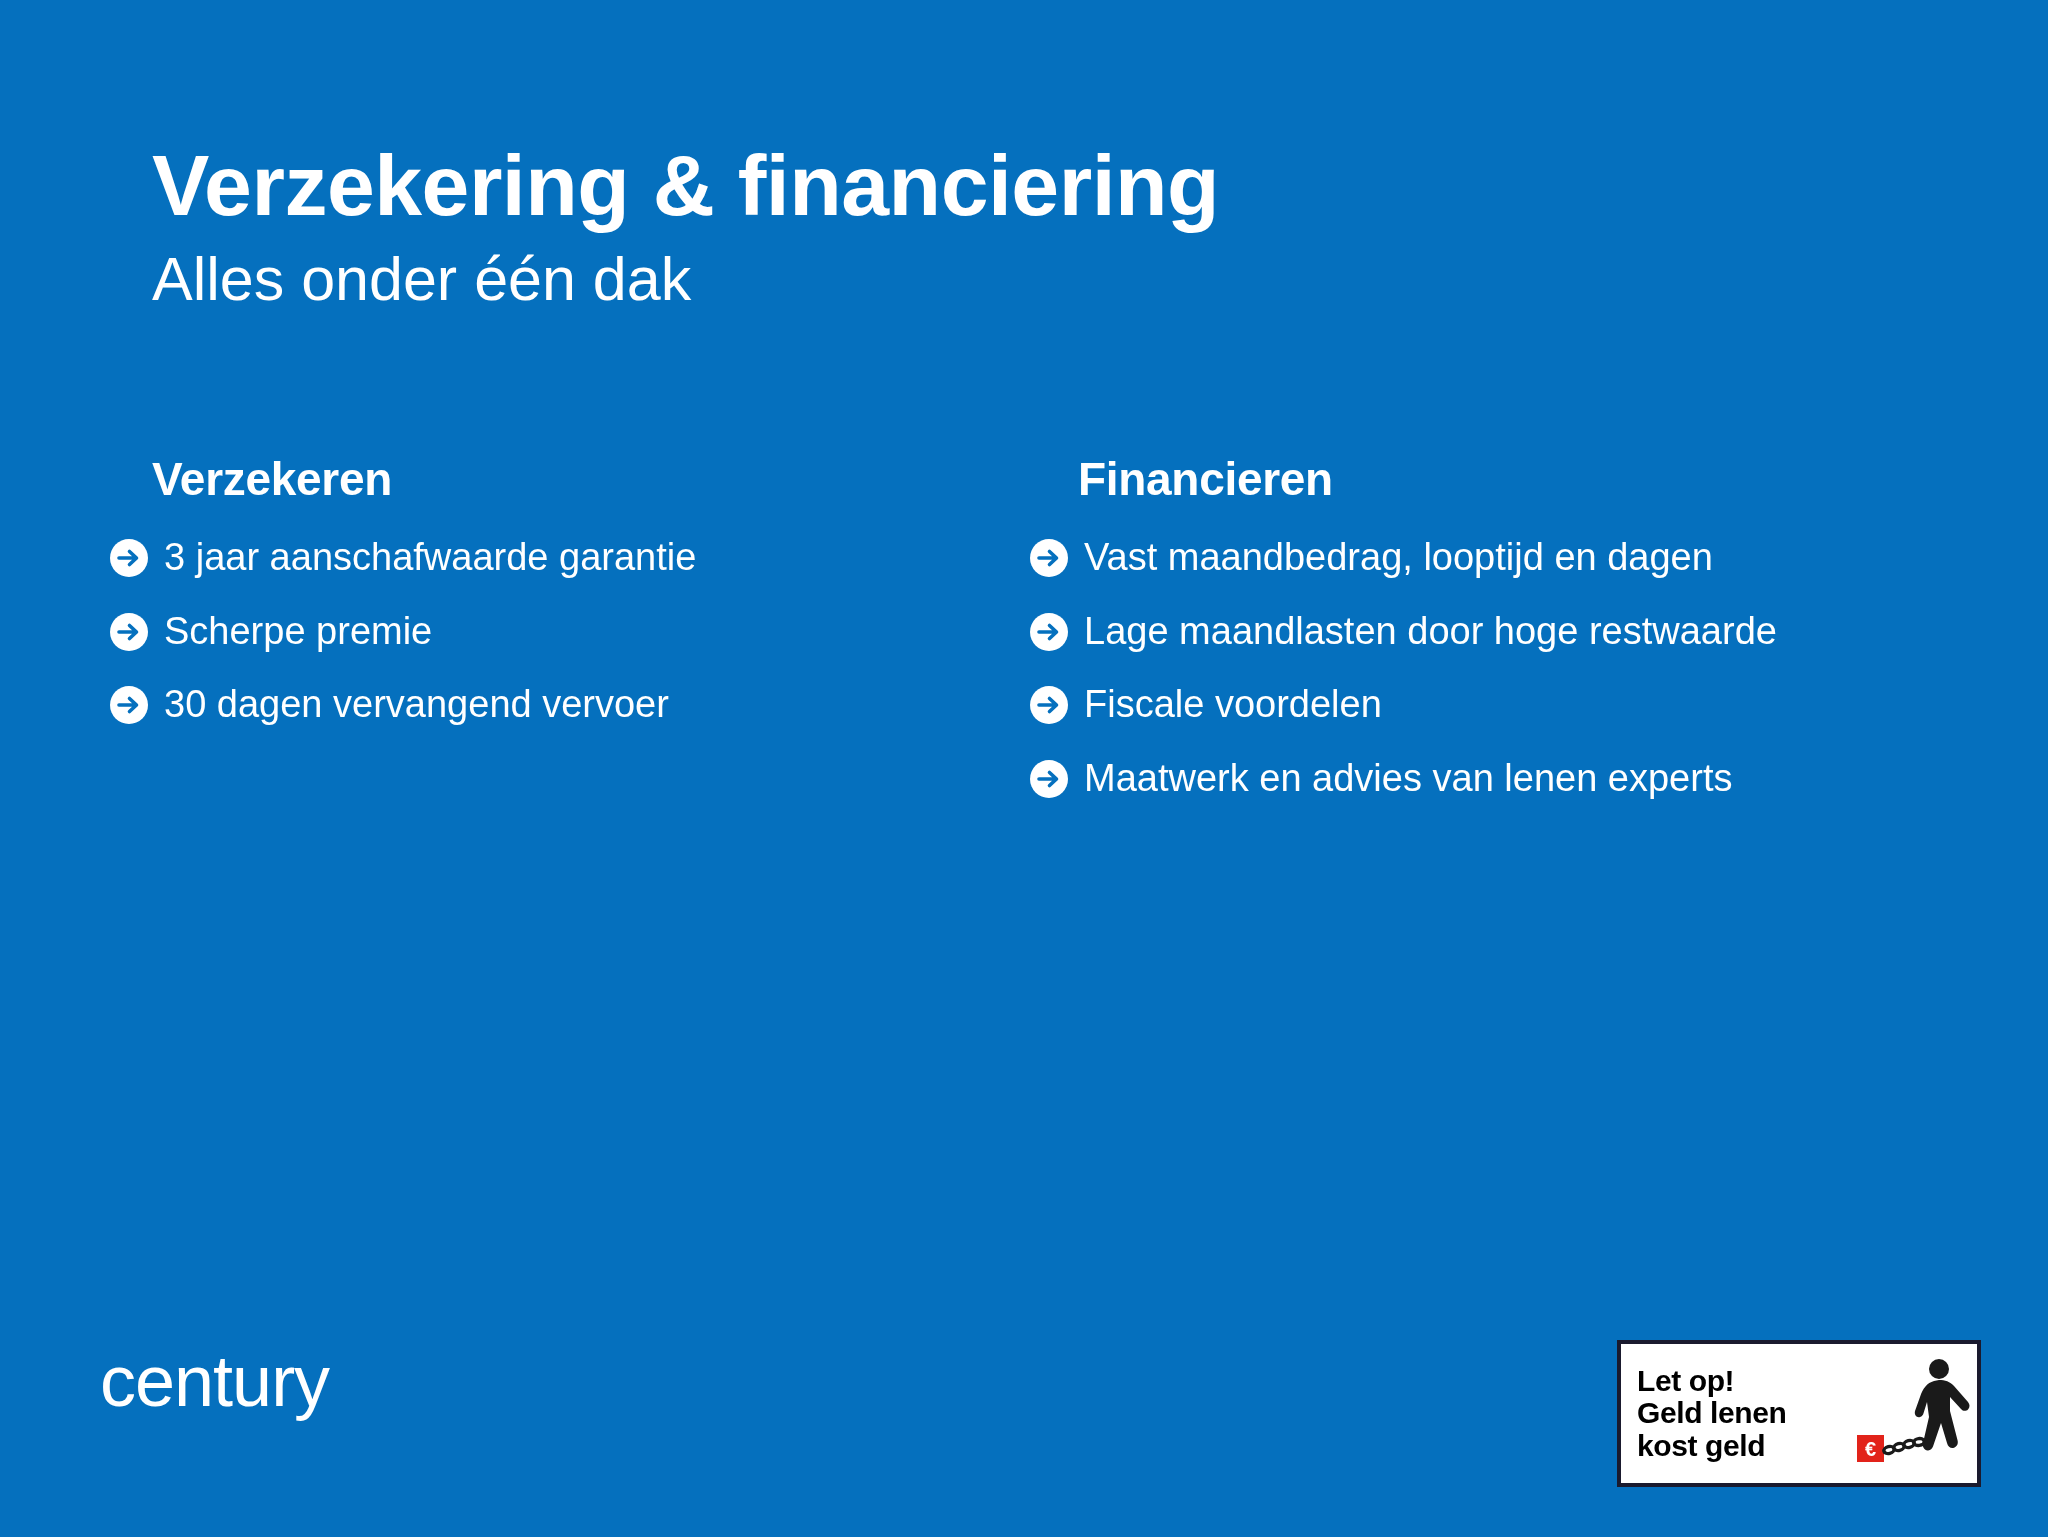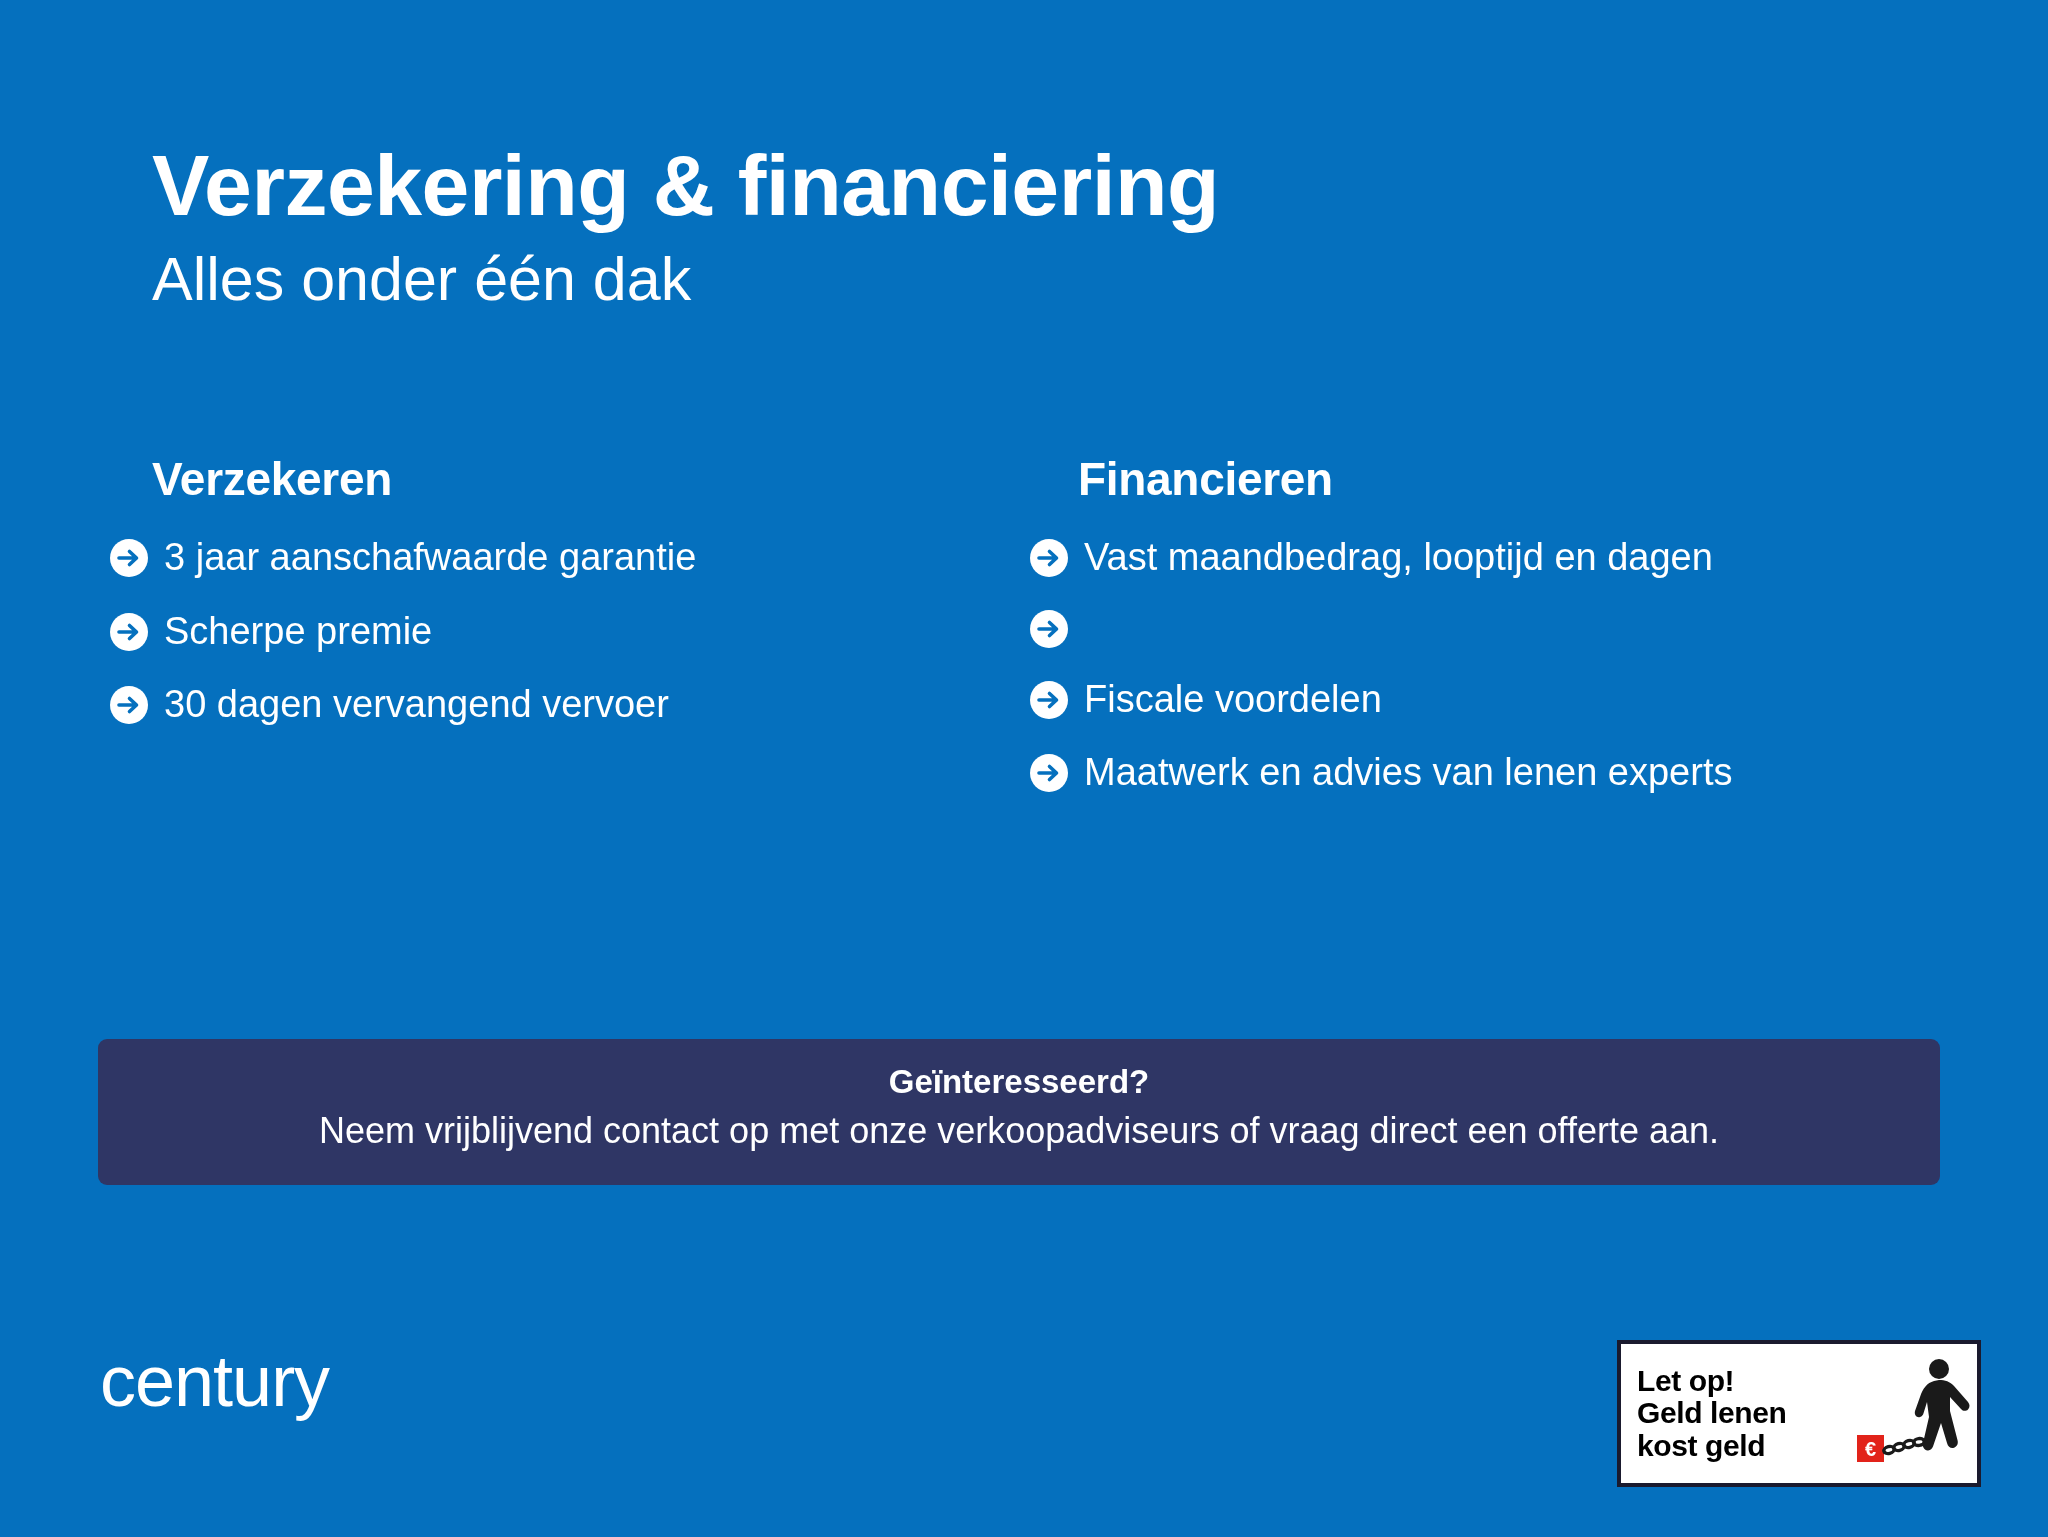--- a/index.html
+++ b/index.html
@@ -231,20 +231,21 @@
           </span>
           <span class="bullet-text">Vast maandbedrag, looptijd en dagen</span>
         </li>
         <li class="bullet">
           <span class="arrow-icon">
             <svg viewBox="0 0 38 38" width="38" height="38" aria-hidden="true">
               <circle cx="19" cy="19" r="19" fill="#ffffff"></circle>
               <path d="M9 19 h16 M19.5 12.5 L26.5 19 L19.5 25.5" fill="none" stroke="#0570be" stroke-width="3.6" stroke-linecap="round" stroke-linejoin="round"></path>
             </svg>
           </span>
+          <span class="bullet-text">Lage maandlasten door hoge restwaarde</span>
         </li>
         <li class="bullet">
           <span class="arrow-icon">
             <svg viewBox="0 0 38 38" width="38" height="38" aria-hidden="true">
               <circle cx="19" cy="19" r="19" fill="#ffffff"></circle>
               <path d="M9 19 h16 M19.5 12.5 L26.5 19 L19.5 25.5" fill="none" stroke="#0570be" stroke-width="3.6" stroke-linecap="round" stroke-linejoin="round"></path>
             </svg>
           </span>
           <span class="bullet-text">Fiscale voordelen</span>
         </li>
@@ -254,24 +255,20 @@
               <circle cx="19" cy="19" r="19" fill="#ffffff"></circle>
               <path d="M9 19 h16 M19.5 12.5 L26.5 19 L19.5 25.5" fill="none" stroke="#0570be" stroke-width="3.6" stroke-linecap="round" stroke-linejoin="round"></path>
             </svg>
           </span>
           <span class="bullet-text">Maatwerk en advies van lenen experts</span>
         </li>
       </ul>
     </div>
   </div>
 
-  <div class="callout" style="background: rgb(47, 54, 101);">
-    <p class="callout-title">Geïnteresseerd?</p>
-    <p class="callout-body">Neem vrijblijvend contact op met onze verkoopadviseurs of vraag direct een offerte aan.</p>
-  </div>
 
   <div class="logo">century</div>
 
   <div class="afm-badge">
     <div class="afm-text"><span>Let op!</span><br><span>Geld lenen</span><br><span>kost geld</span></div>
     <div class="afm-art">
       <svg width="116" height="124" viewBox="0 0 116 124" aria-hidden="true">
 
         <g>
           <rect x="0" y="78" width="27" height="27" fill="#e2231a"></rect>

